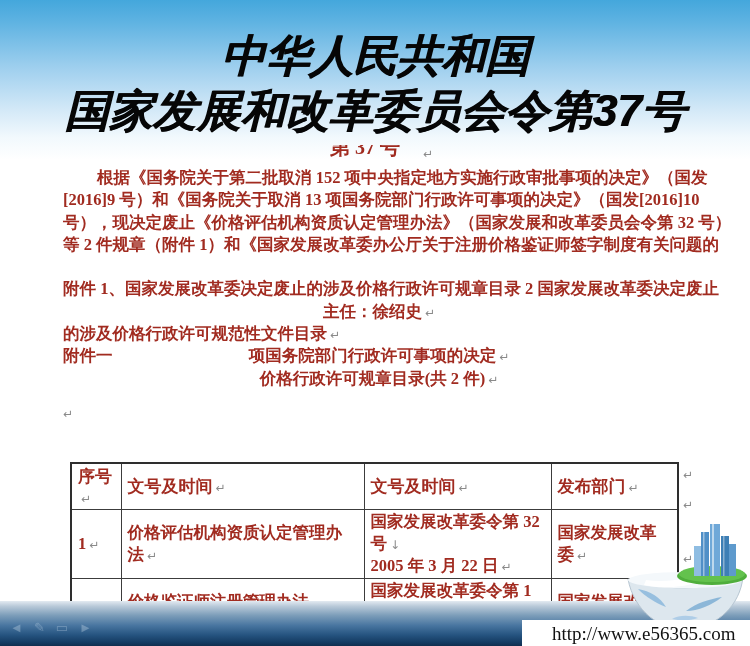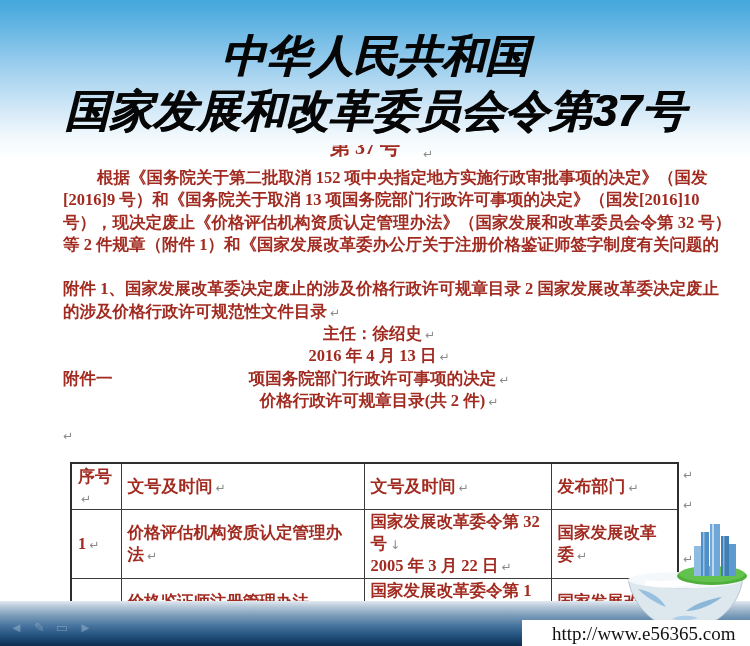--- a/index.html
+++ b/index.html
@@ -80,23 +80,22 @@
   </div>
   <span class="mark clip-mark">↵</span>
 
   <div class="doc">
     <div class="dl indent"><span>根据《国务院关于第二批取消 152 项中央指定地方实施行政审批事项的决定》（国发</span></div>
     <div class="dl"><span>[2016]9 号）和《国务院关于取消 13 项国务院部门行政许可事项的决定》（国发[2016]10</span></div>
     <div class="dl"><span>号），现决定废止《价格评估机构资质认定管理办法》（国家发展和改革委员会令第 32 号）</span></div>
     <div class="dl"><span>等 2 件规章（附件 1）和《国家发展改革委办公厅关于注册价格鉴证师签字制度有关问题的</span></div>
     <div class="dl"></div>
     <div class="dl"><span>附件 1、国家发展改革委决定废止的涉及价格行政许可规章目录 2 国家发展改革委决定废止</span></div>
+    <div class="dl center"><span>主任：徐绍史</span><span class="mark">↵</span></div>
     <div class="dl"><span>的涉及价格行政许可规范性文件目录</span><span class="mark">↵</span></div>
-    <div class="dl center"><span>主任：徐绍史</span><span class="mark">↵</span></div>
-    <div class="dl center"><span>2016 年 4 月 13 日</span><span class="mark">↵</span></div>
     <div class="dl rel center">
       <span class="attach-label">附件一</span>
       <span>项国务院部门行政许可事项的决定</span><span class="mark">↵</span>
     </div>
     <div class="dl center"><span>价格行政许可规章目录(共 2 件)</span><span class="mark">↵</span></div>
     <div class="dl sp2"><span class="mark" style="margin-left:0">↵</span></div>
   </div>
 
   <table class="doc-table">
     <colgroup>

